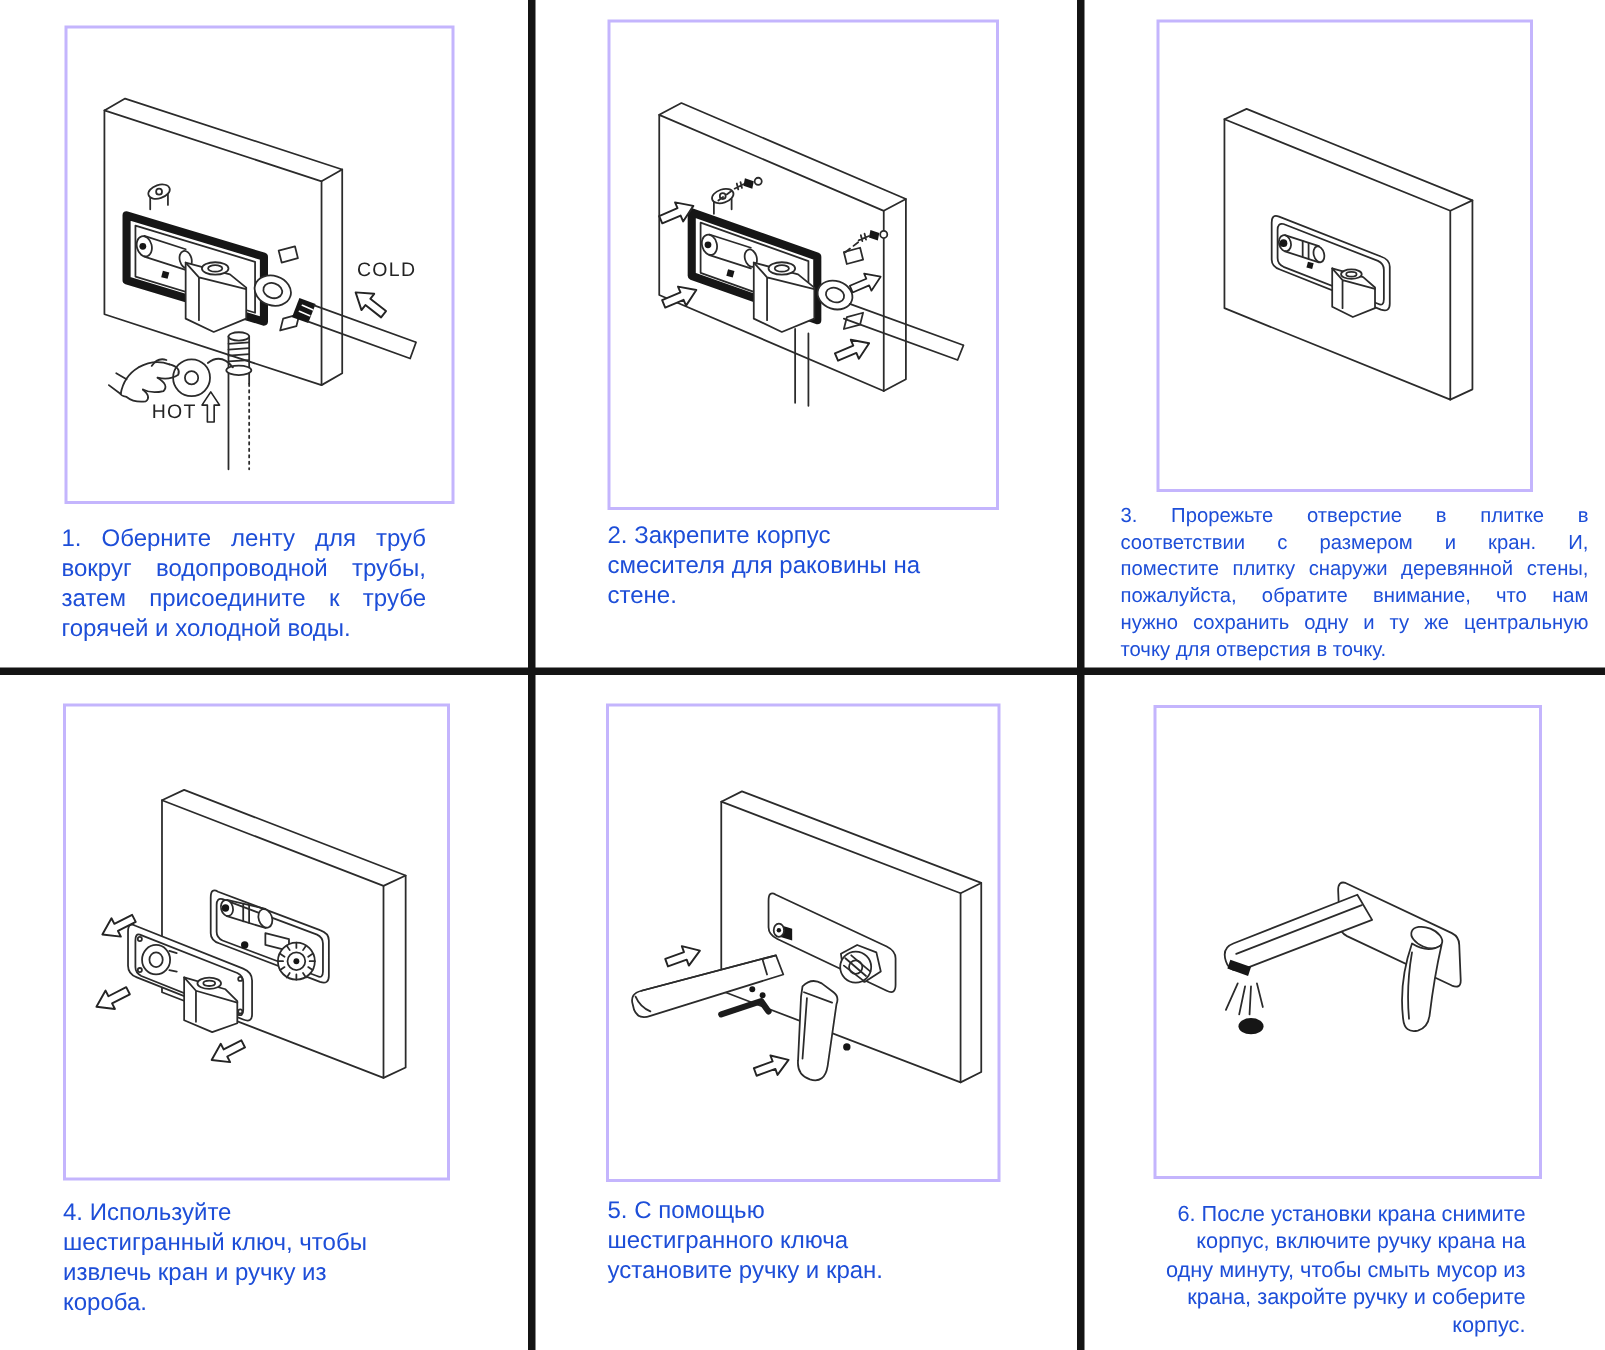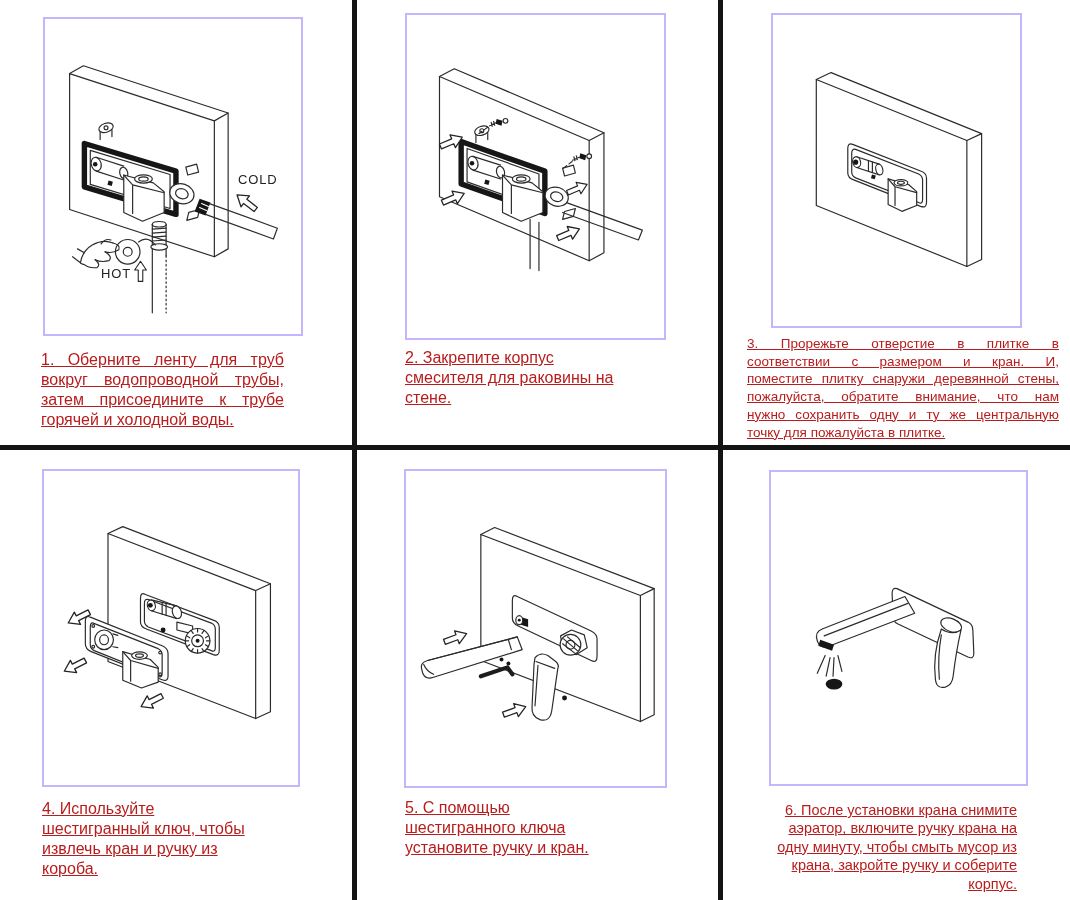--- a/index.html
+++ b/index.html
@@ -4,21 +4,21 @@
 <style>
   html,body { margin:0; padding:0; background:#ffffff; }
   #page {
     position:relative; width:1070px; height:900px; background:#ffffff;
     font-family:"Liberation Sans", sans-serif; overflow:hidden;
   }
   .vline { position:absolute; top:0; height:900px; width:5px; background:#141414; }
   .hline { position:absolute; left:0; width:1070px; height:5px; background:#141414; }
   .frame { position:absolute; border:2px solid #c4b5fd; background:#ffffff; box-sizing:border-box; }
   .frame svg { position:absolute; left:0; top:0; width:100%; height:100%; }
-  .caption { position:absolute; color:#b91c1c; font-size:16px; line-height:20px;text-decoration:underline; }
+  .caption { position:absolute; color:#1d4ed8; font-size:16px; line-height:20px; }
   .caption.small { font-size:13.5px; line-height:17.7px; }
   .caption.mid   { font-size:14.5px; line-height:18.4px;text-align:right; }
   .caption.justify .cap-line { text-align:justify; text-align-last:justify; }
   .caption.justify .cap-line:last-child { text-align-last:left; }
 
   .fig path,.fig polygon,.fig polyline,.fig line,.fig ellipse,.fig circle,.fig rect {
     fill:none; stroke:#2b2b2b; stroke-width:1.2; stroke-linejoin:round; stroke-linecap:round;
   }
   .fig .fill  { fill:#161616; stroke:none; }
   .fig .wfill { fill:#ffffff; }
@@ -201,21 +201,21 @@
           <ellipse cx="130" cy="170" rx="3.5" ry="1.6"></ellipse>
         </g>
       </svg>
     </div>
     <div class="caption small justify" style="left:747px; top:335px; width:312px">
         <div class="cap-line">3. Прорежьте отверстие в плитке в</div>
         <div class="cap-line">соответствии с размером и кран. И,</div>
         <div class="cap-line">поместите плитку снаружи деревянной стены,</div>
         <div class="cap-line">пожалуйста, обратите внимание, что нам</div>
         <div class="cap-line">нужно сохранить одну и ту же центральную</div>
-        <div class="cap-line">точку для пожалуйста в плитке.</div>
+        <div class="cap-line">точку для отверстия в точку.</div>
       </div>
   </div>
 
   
   <div class="panel" style="display:contents">
     <div class="frame" style="left:42px; top:469px; width:258px; height:318px">
       <svg class="fig" viewBox="0 0 258 318">
         <g>
           <path d="M65,63 L215,121 L215,251 L65,193 Z"></path>
           <path d="M65,63 L80,56 L230,114 L215,121"></path>
@@ -341,20 +341,20 @@
         <ellipse cx="64" cy="215" rx="8.5" ry="5.5" class="fill"></ellipse>
         <g>
           <ellipse cx="183" cy="155" rx="11" ry="6.5" transform="rotate(22 183 155)" class="wfill"></ellipse>
           <path class="wfill" d="M173,159 Q164,185 167,210 Q168,220 177,218 Q184,216 185,207 Q188,182 193,160 Q184,166 173,159 Z"></path>
           <path d="M171,210 Q169,188 173,165"></path>
         </g>
       </svg>
     </div>
     <div class="caption mid" style="left:770px; top:801px; width:247px">
         <div class="cap-line">6. После установки крана снимите</div>
-        <div class="cap-line">аэратор, включите ручку крана на</div>
+        <div class="cap-line">корпус, включите ручку крана на</div>
         <div class="cap-line">одну минуту, чтобы смыть мусор из</div>
         <div class="cap-line">крана, закройте ручку и соберите</div>
         <div class="cap-line">корпус.</div>
       </div>
   </div>
 
 </div>
 
 </body></html>

